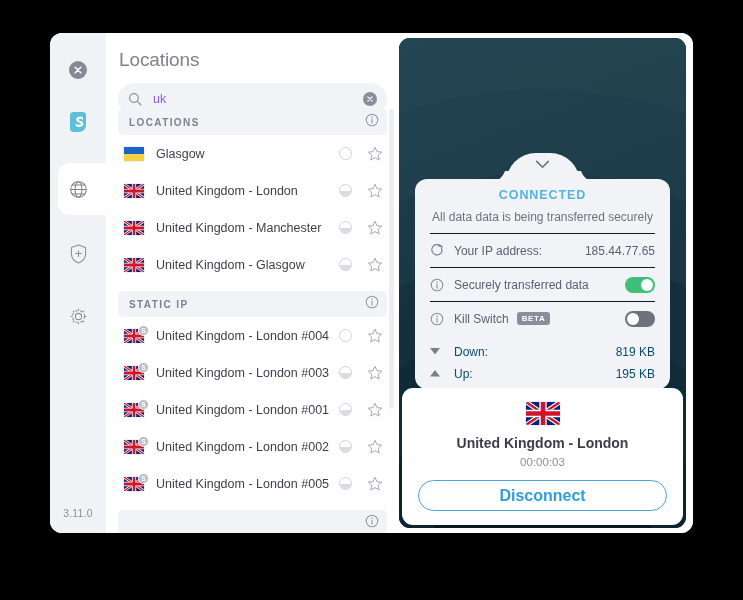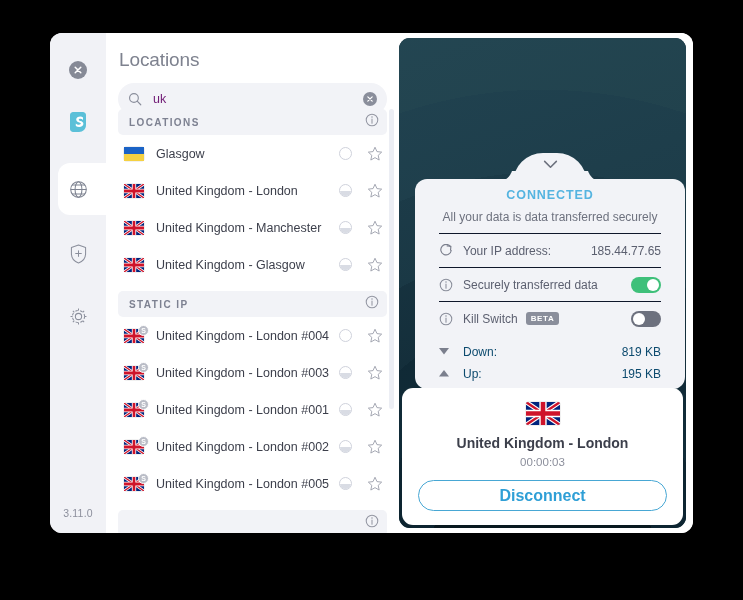--- a/index.html
+++ b/index.html
@@ -87,21 +87,21 @@
     border-radius: 16px;
     display: flex;
     align-items: center;
     padding: 0 10px;
   }
   #search-input {
     border: none; outline: none; background: transparent;
     flex: 1;
     font-family: "Liberation Sans", sans-serif;
     font-size: 12.5px;
-    color: #701a75;
+    color: #8b5cf6;
     padding-left: 11px;
   }
   #search-input::placeholder { color: #a9acb8; }
   #search-clear { cursor: pointer; flex: 0 0 auto; display:flex; }
 
   
   #list-scroll {
     position: absolute;
     left: 0; right: 0;
     top: 68px; bottom: 0;
@@ -213,25 +213,25 @@
         #23454f 86% 100%);
   }
   #rings-fade {
     position: absolute; inset: 0;
     background: linear-gradient(160deg, rgba(35,70,85,0.45) 0%, rgba(8,24,31,0.12) 55%, rgba(8,24,31,0.0) 100%);
   }
 
   
   #details-panel {
     position: absolute;
-    left: 16px; right: 1px;
+    left: 16px; right: 16px;
     top: 141px;
     background: #f2f3f7;
     border-radius: 12px;
-    padding: 0 24px;
+    padding: 0 15px;
   }
   #notch {
     position: absolute;
     left: 50%;
     transform: translateX(-50%);
     top: -26px;
     width: 74px; height: 30px;
     background: #f2f3f7;
     border-top-left-radius: 34px;
     border-top-right-radius: 34px;
@@ -617,21 +617,21 @@
       <div id="rings-fade"></div>
 
       <div id="details-panel">
         <div id="notch">
           <svg width="15" height="9" viewBox="0 0 16 10">
             <path d="M1.5 1.5 L8 8 L14.5 1.5" fill="none" stroke="#6d717e" stroke-width="1.7" stroke-linecap="round" stroke-linejoin="round"></path>
           </svg>
         </div>
 
         <div id="status-text">CONNECTED</div>
-        <div id="status-sub">All your data is data transferred securely</div>
+        <div id="status-sub">All data data is being transferred securely</div>
 
         <div class="detail-row">
           <span class="dl-icon">
             <svg width="14" height="14" viewBox="0 0 16 16">
               <path d="M13 3 A6 6 0 1 0 14 7.4" fill="none" stroke="#7b7f8d" stroke-width="1.3" stroke-linecap="round"></path>
               <path d="M9.2 2.2 L13.6 2.6 L13.2 7" fill="none" stroke="#7b7f8d" stroke-width="1.3" stroke-linecap="round" stroke-linejoin="round"></path>
             </svg>
           </span>
           <span class="dl-label">Your IP address:</span>
           <span class="dl-value">185.44.77.65</span>

